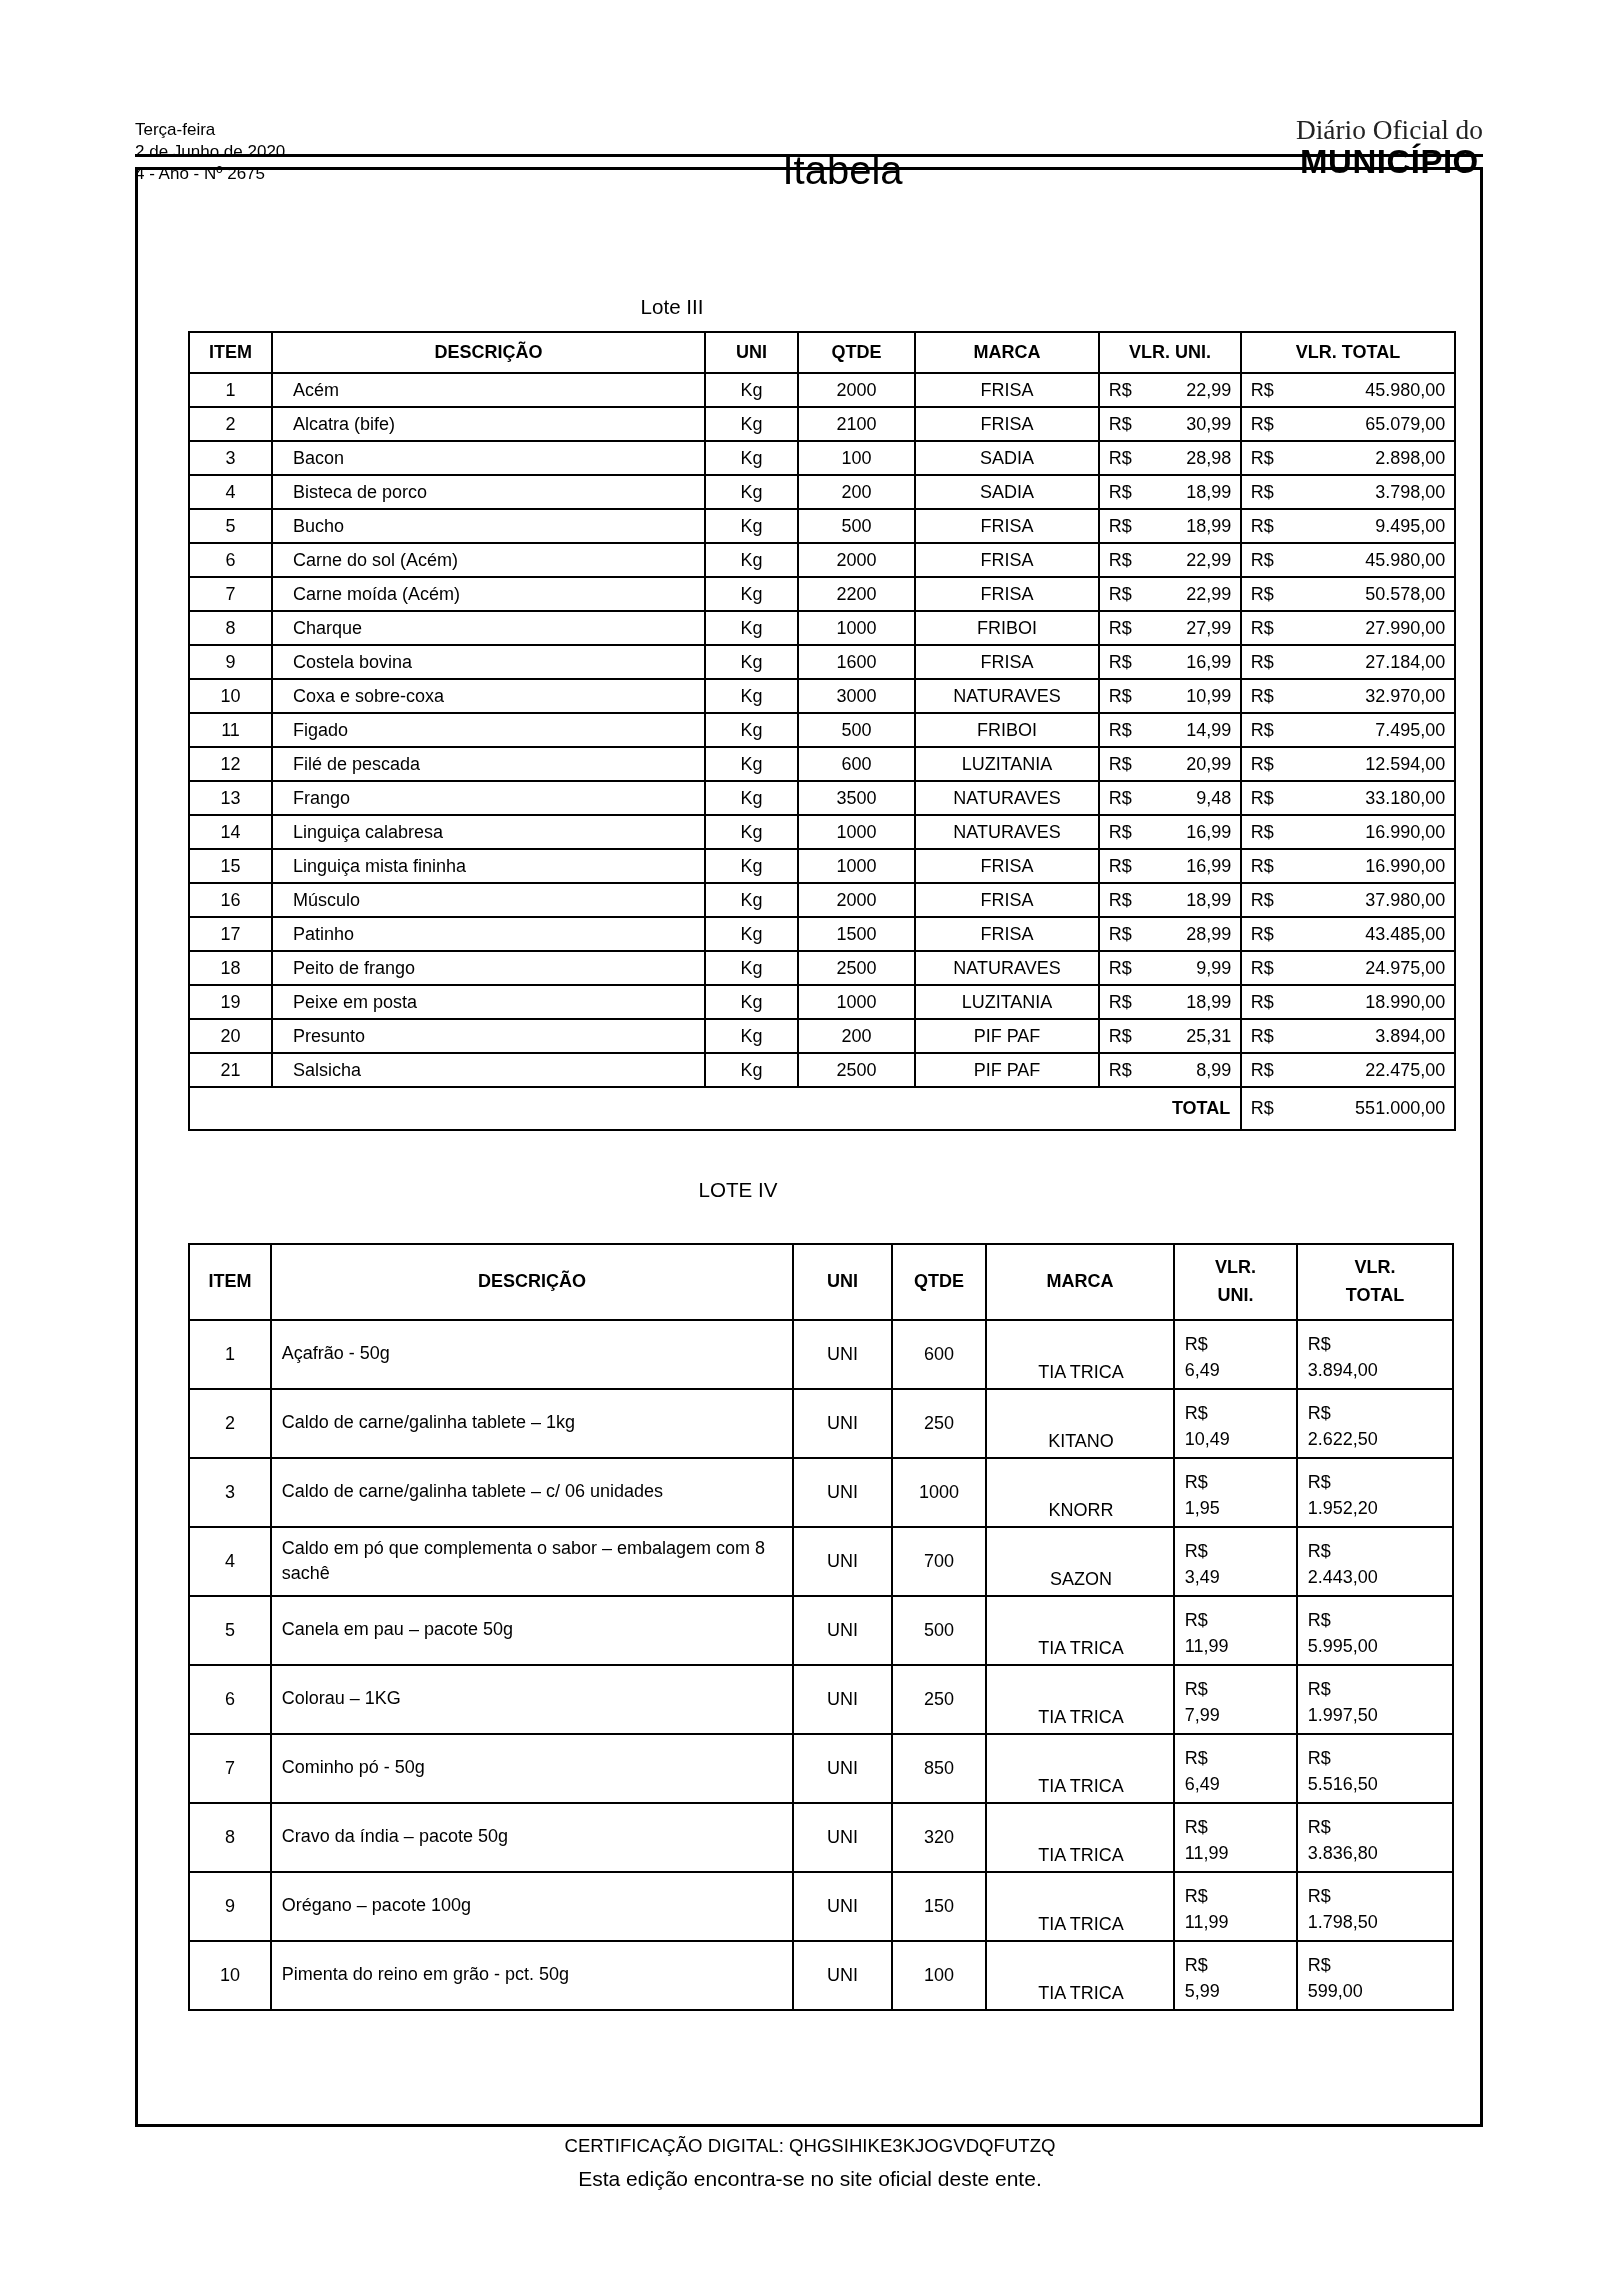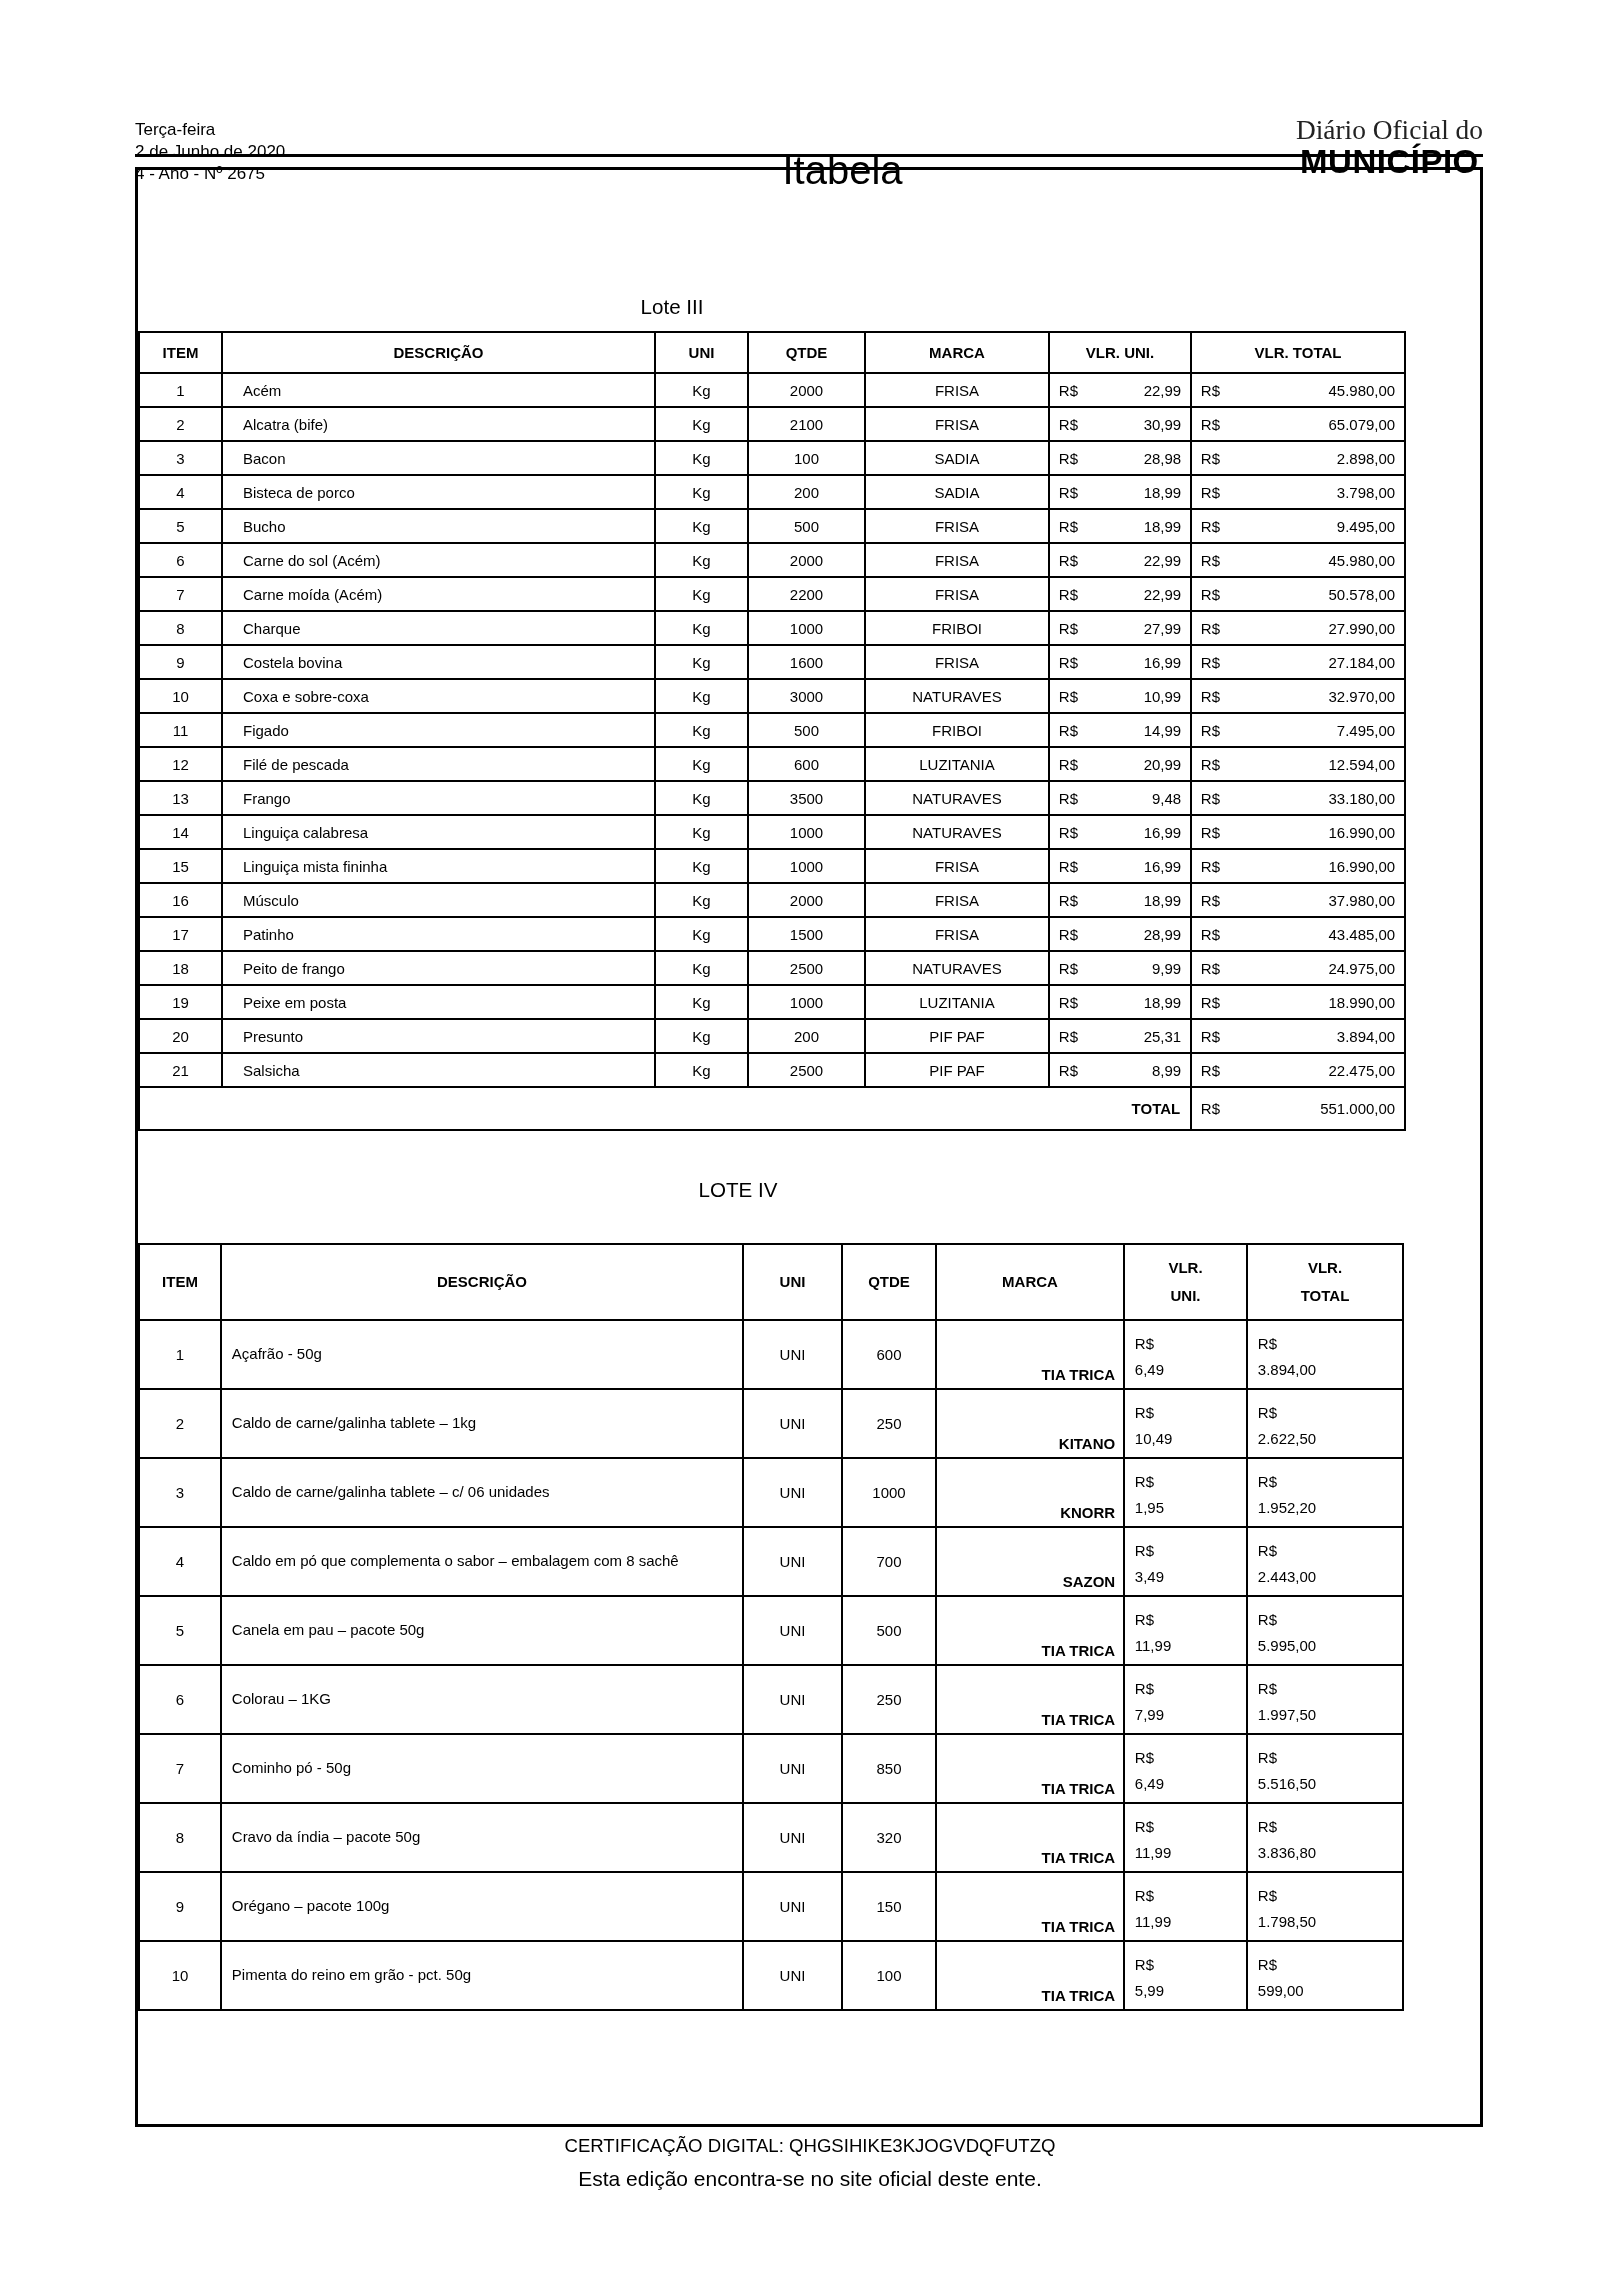--- a/index.html
+++ b/index.html
@@ -29,22 +29,23 @@
     overflow: hidden;
   }
 
   .lote-title { font-size: 20.6px; line-height: 23.5px; text-align: center; }
   .t3-title { margin: 125px 0 12.7px 0; transform: translateX(-137px); }
   .t4-title { margin: 47px 0 41px 0; transform: translateX(-71px); }
 
   table.doc {
     border-collapse: collapse;
     table-layout: fixed;
+    margin-left: 50px;
     border: 2.9px solid #000;
-    font-size: 15px;
+    font-size: 18px;
   }
   table.doc th, table.doc td {
     border-left: 2px solid #000; border-right: 2px solid #000;
     border-top: 2.9px solid #000; border-bottom: 2.9px solid #000;
     padding: 0 7.8px;
     overflow: hidden;
     box-sizing: border-box;
   }
   table.doc th { font-weight: 700; text-align: center; vertical-align: middle; }
 
@@ -58,21 +59,21 @@
   .t1 .money { padding: 0 8.8px; }
   .total-row td { height: 43px; }
   .total-label { text-align: right; font-weight: 700; padding-right: 9.8px !important; }
 
   
   .t2 { width: 1265px; }
   .t2 th { height: 76px; white-space: pre-line; line-height: 27.4px; }
   .t2 td { height: 69px; }
   .t2 .c { text-align: center; vertical-align: middle; }
   .t2 .l { text-align: left; vertical-align: middle; padding-left: 9.8px; line-height: 25.5px; }
-  .t2 .marca { text-align: right; vertical-align: bottom; padding: 0 7.8px 4.9px 9.8px; font-weight: bold; }
+  .t2 .marca { text-align: center; vertical-align: bottom; padding: 0 7.8px 4.9px 9.8px; }
   .t2 .money2 { text-align: left; vertical-align: bottom; padding: 0 7.8px 3.9px 9.8px; line-height: 26.5px; }
 
   
   .footer { position: absolute; top: 2135px; left: 0; width: 100%; text-align: center; }
   .cert-line { font-size: 18.6px; line-height: 22.5px; }
   .site-note { font-size: 21px; line-height: 25.5px; margin-top: 8.8px; }
 </style>
 </head>
 <body>
 

